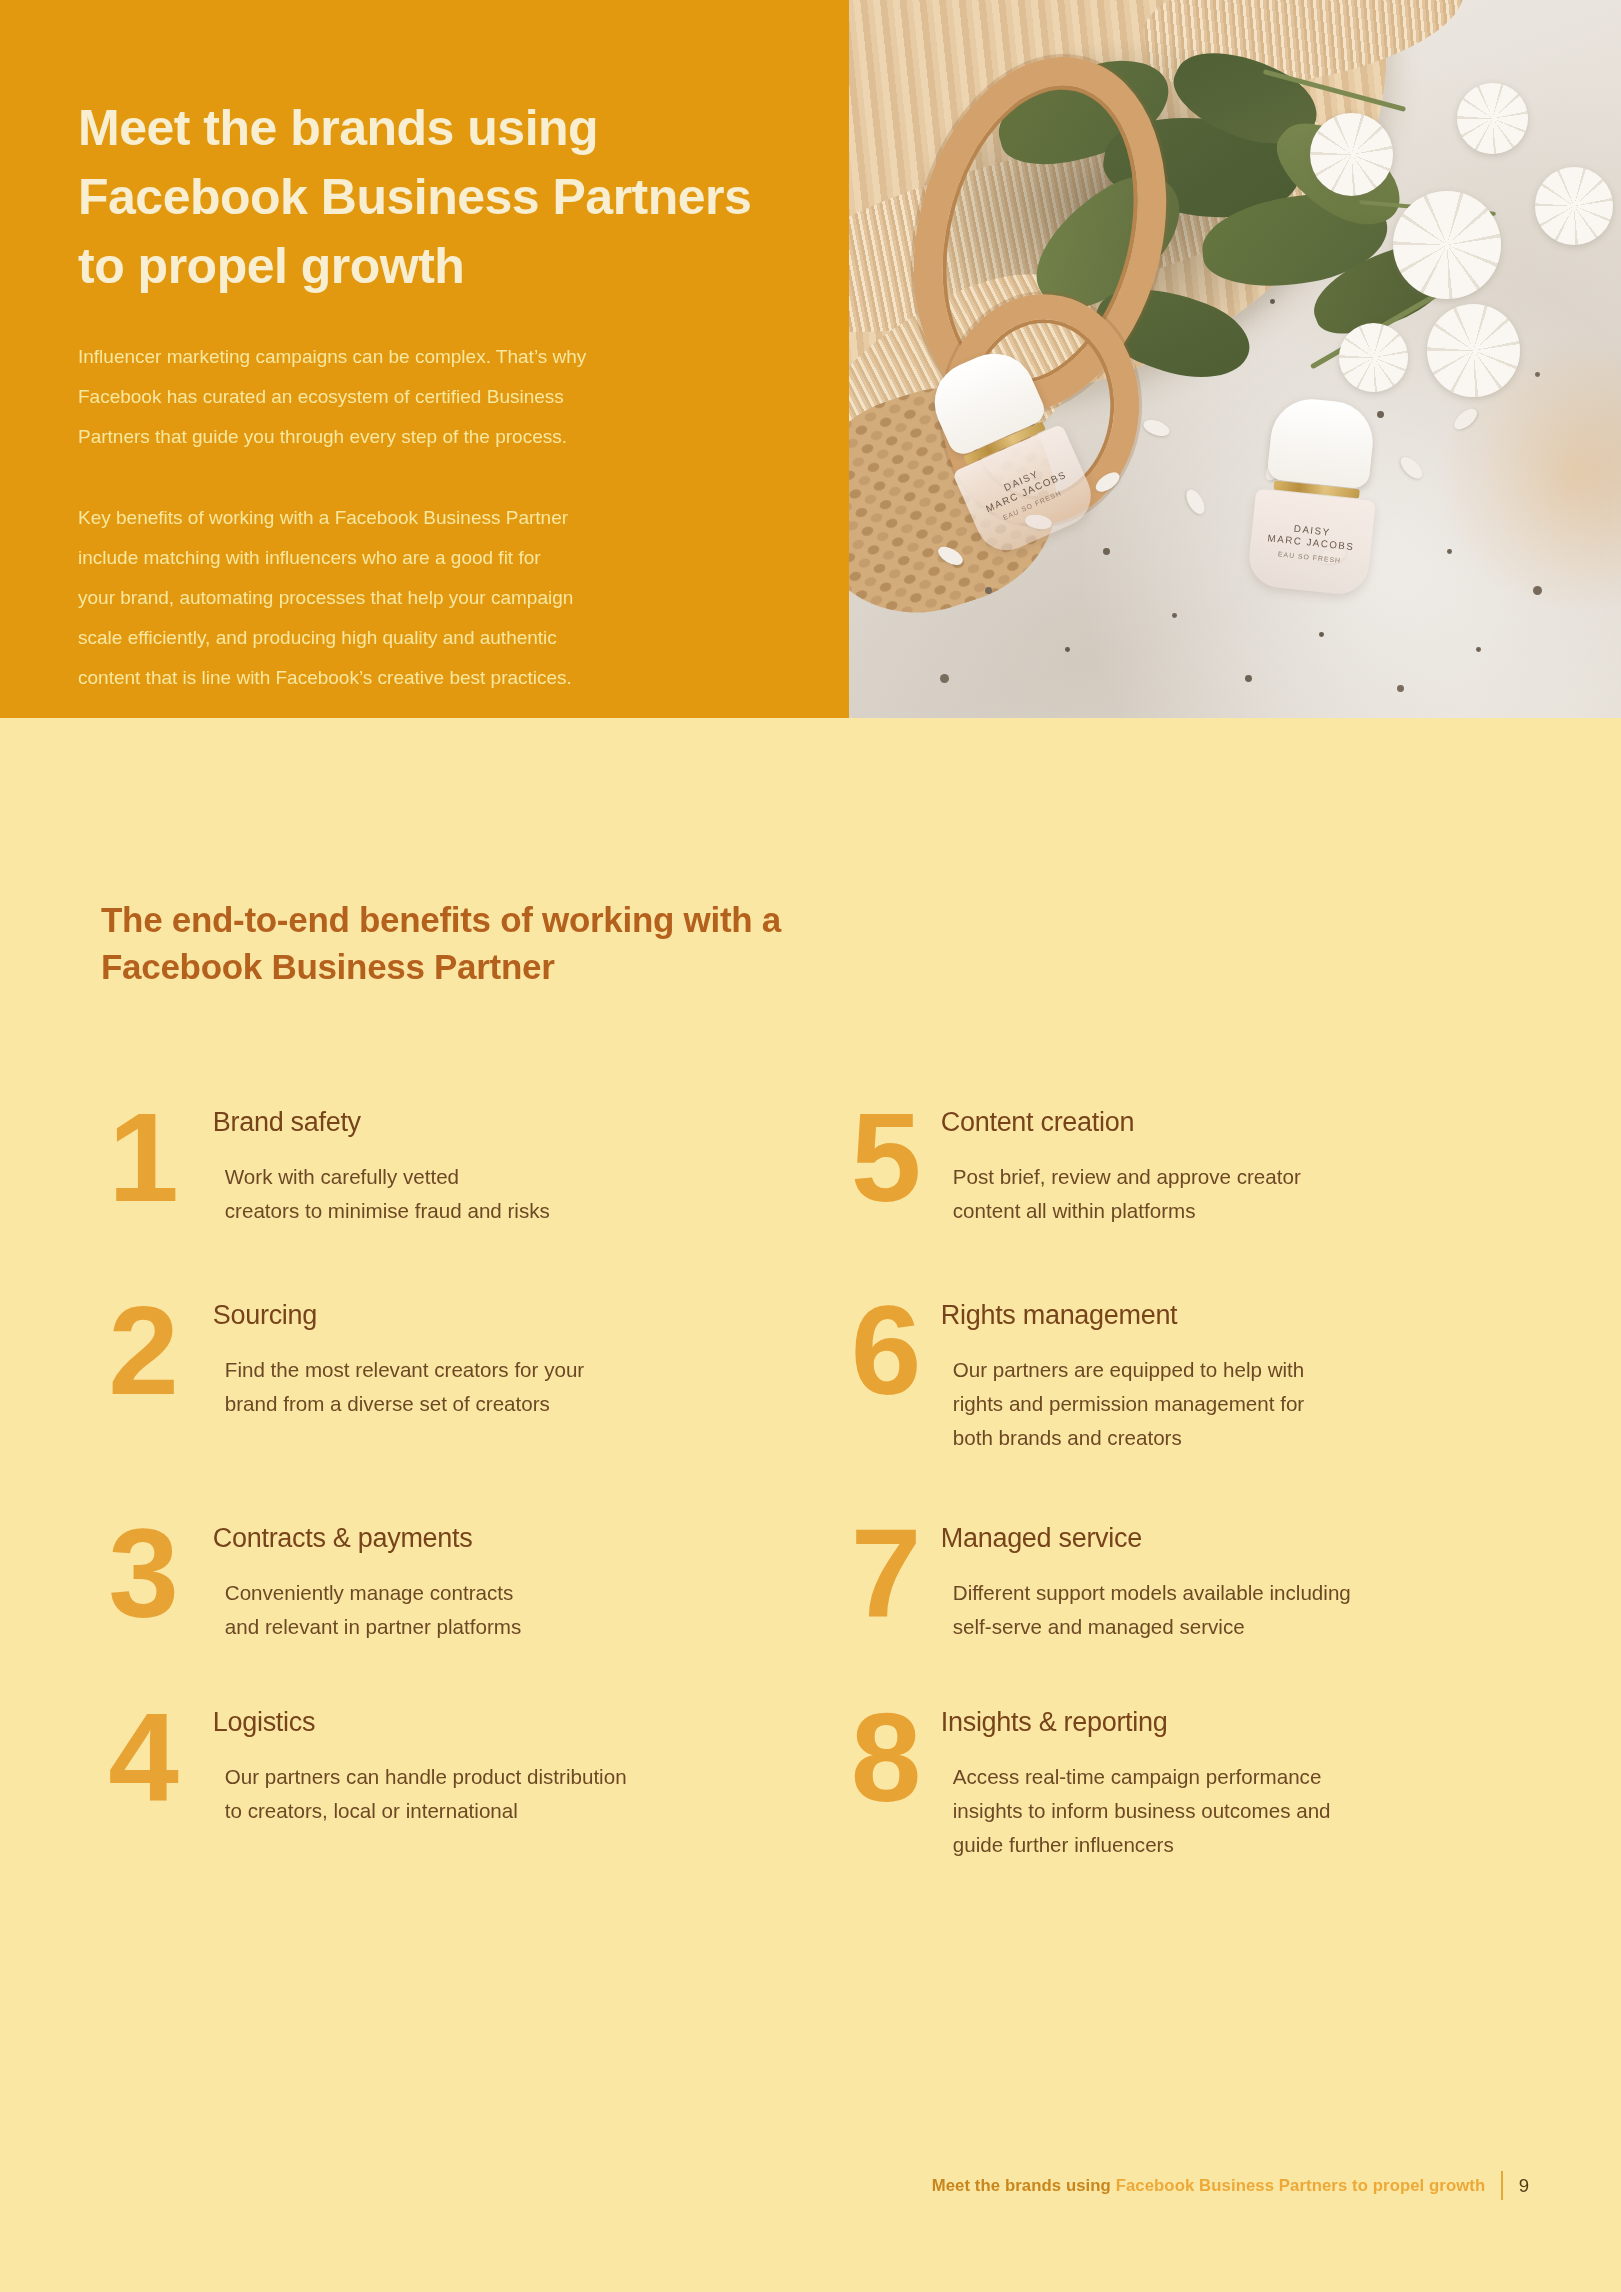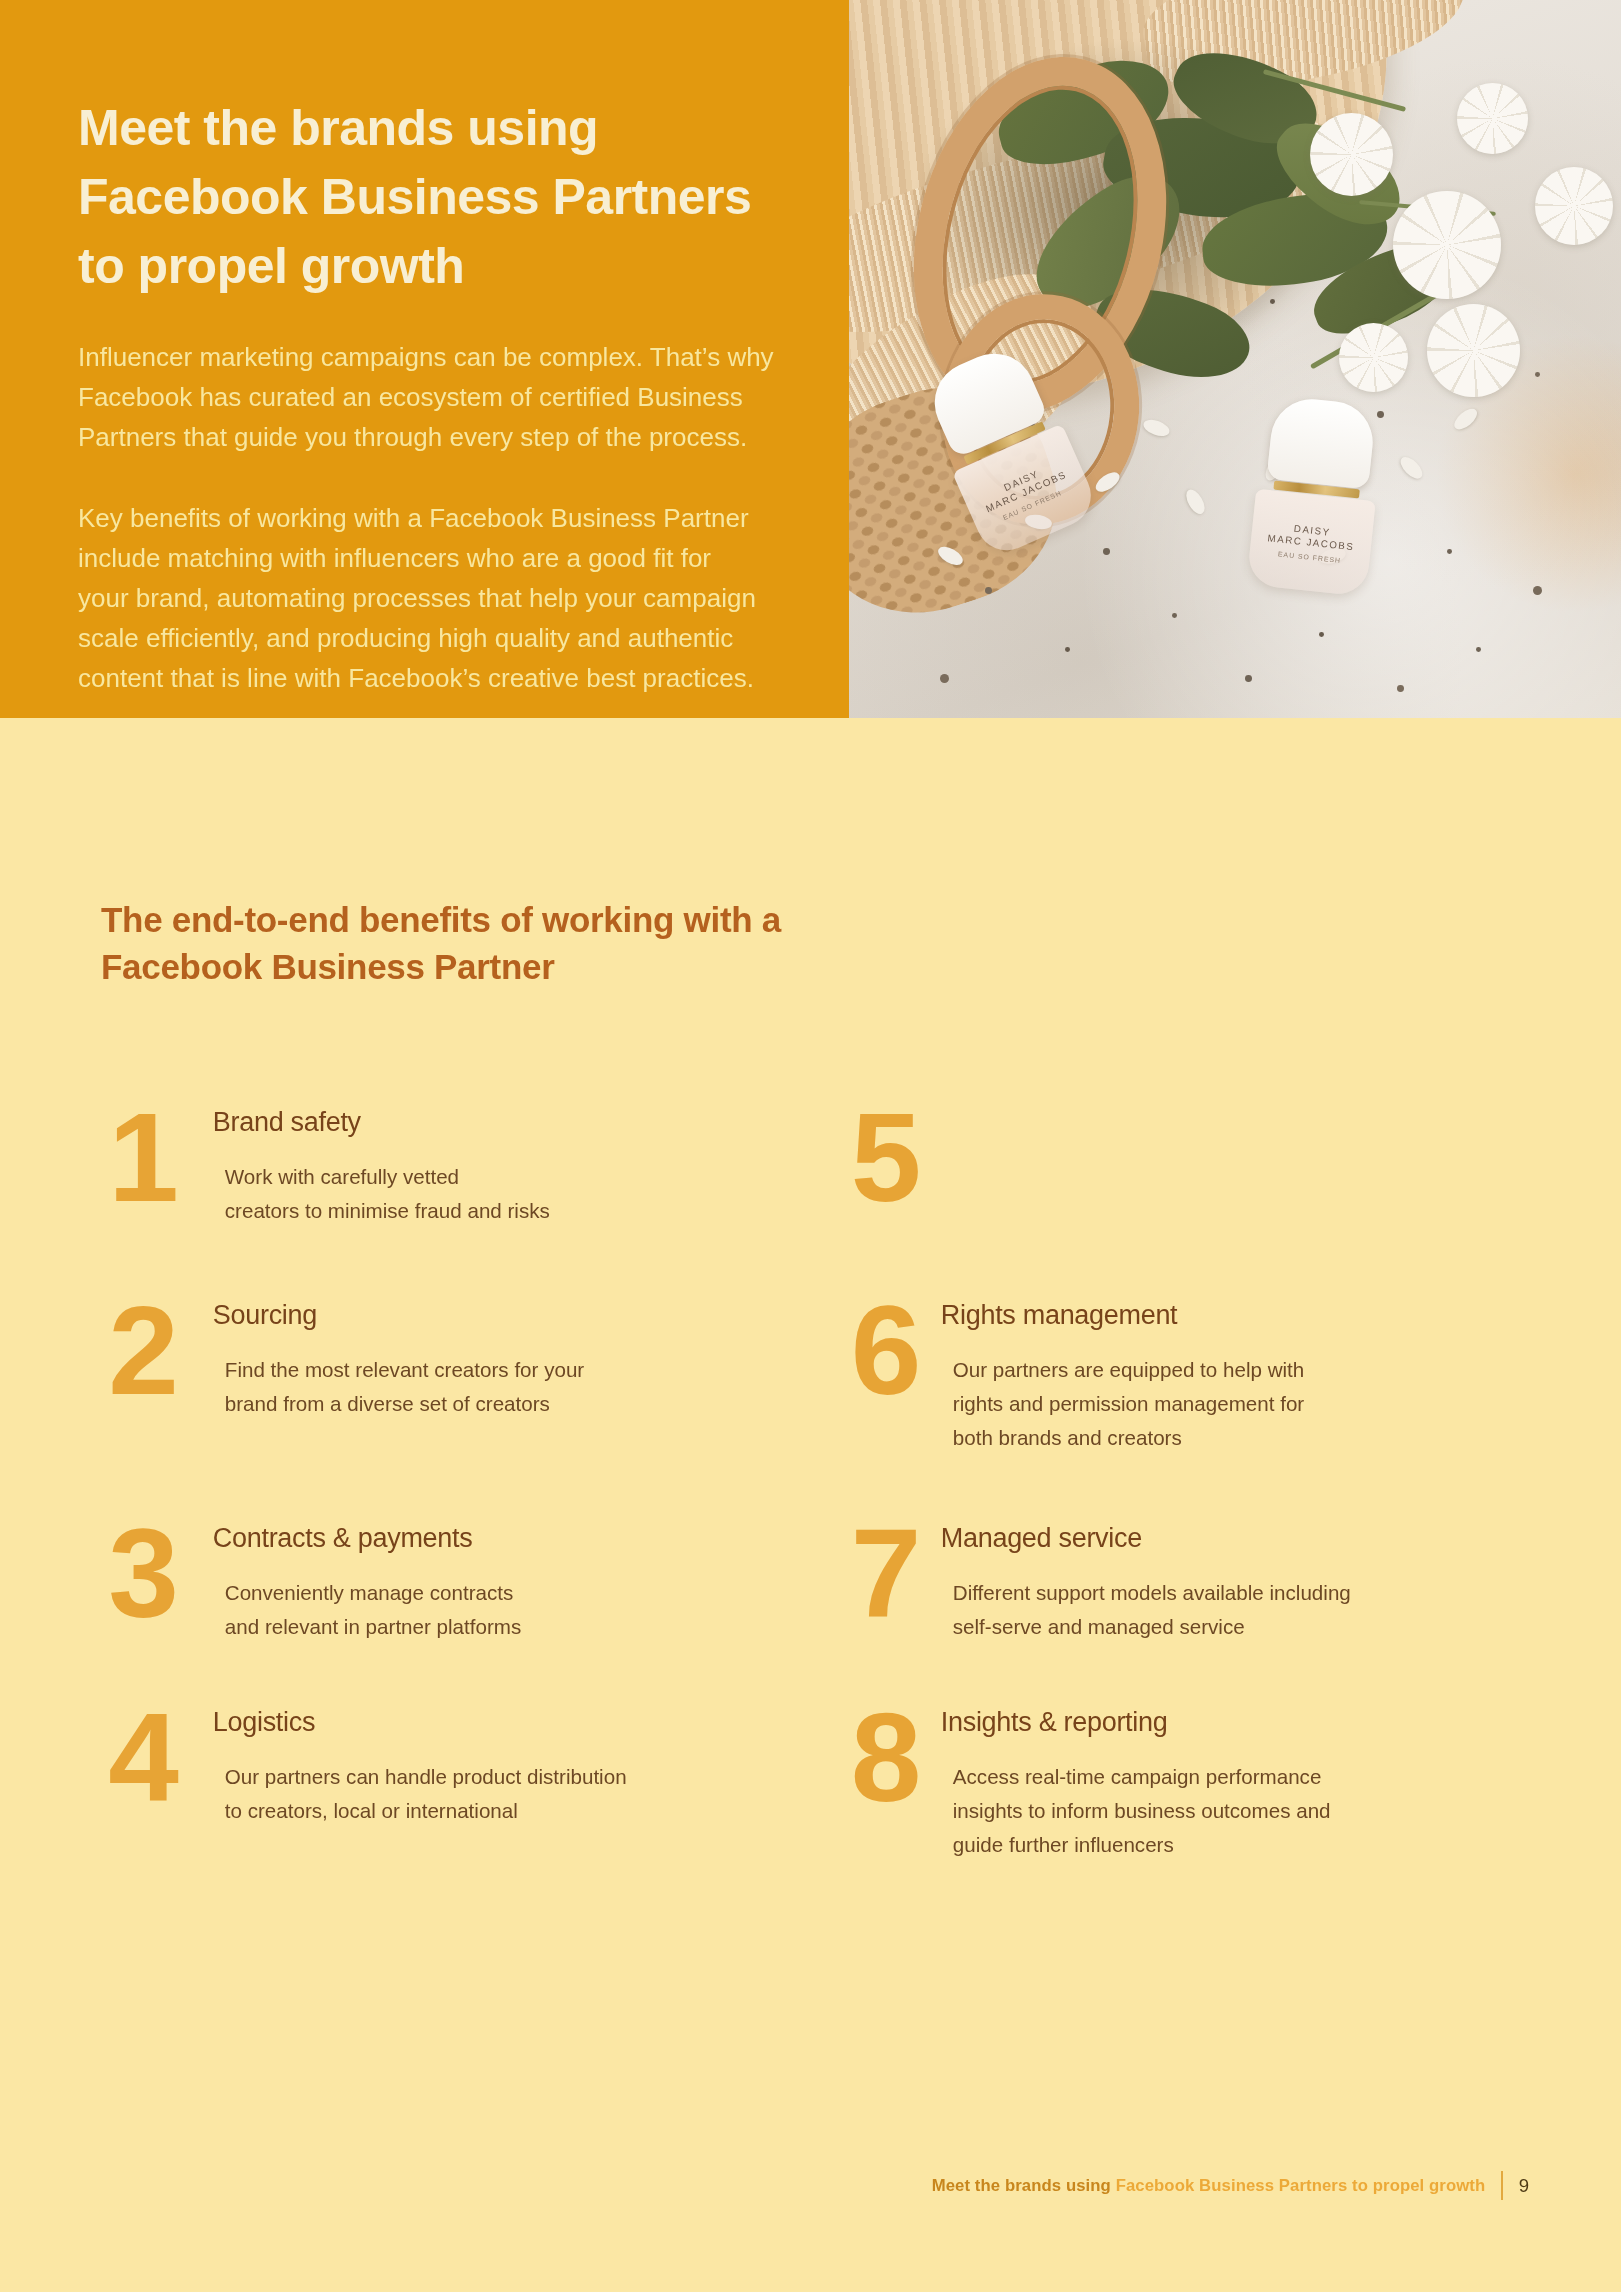--- a/index.html
+++ b/index.html
@@ -13,21 +13,21 @@
     position:absolute;left:0;top:0;width:849px;height:718px;
     background:#E2990F;
   }
   .hero-title{
     position:absolute;left:78px;top:94px;width:745px;
     font-size:50px;line-height:69px;font-weight:600;letter-spacing:-0.5px;
     color:#F8EFD3;white-space:pre-line;margin:0;
   }
   .hero-para{
     position:absolute;left:78px;width:745px;
-    font-size:26px;line-height:40px;font-weight:400;
+    font-size:19px;line-height:40px;font-weight:400;
     color:#F8E79F;white-space:pre-line;margin:0;
   }
   .hero-para1{top:337px;}
   .hero-para2{top:498px;}
 
   
   .photo{
     position:absolute;left:849px;top:0;width:772px;height:718px;overflow:hidden;
     background:linear-gradient(160deg,#F0ECE6 0%,#E4DED6 45%,#DDD6CD 75%,#E6E0D7 100%);
   }
@@ -277,20 +277,25 @@
       <h3 class="bi-title">Logistics</h3>
       <p class="bi-desc">Our partners can handle product distribution
 to creators, local or international</p>
     </div>
   </div>
 
   <div class="bi bi-r1">
     <div class="num-cell narrow">
       <span class="bi-number">5</span>
     </div>
+    <div class="bi-body">
+      <h3 class="bi-title">Content creation</h3>
+      <p class="bi-desc">Post brief, review and approve creator
+content all within platforms</p>
+    </div>
   </div>
 
   <div class="bi bi-r2">
     <div class="num-cell narrow">
       <span class="bi-number">6</span>
     </div>
     <div class="bi-body">
       <h3 class="bi-title">Rights management</h3>
       <p class="bi-desc">Our partners are equipped to help with
 rights and permission management for

